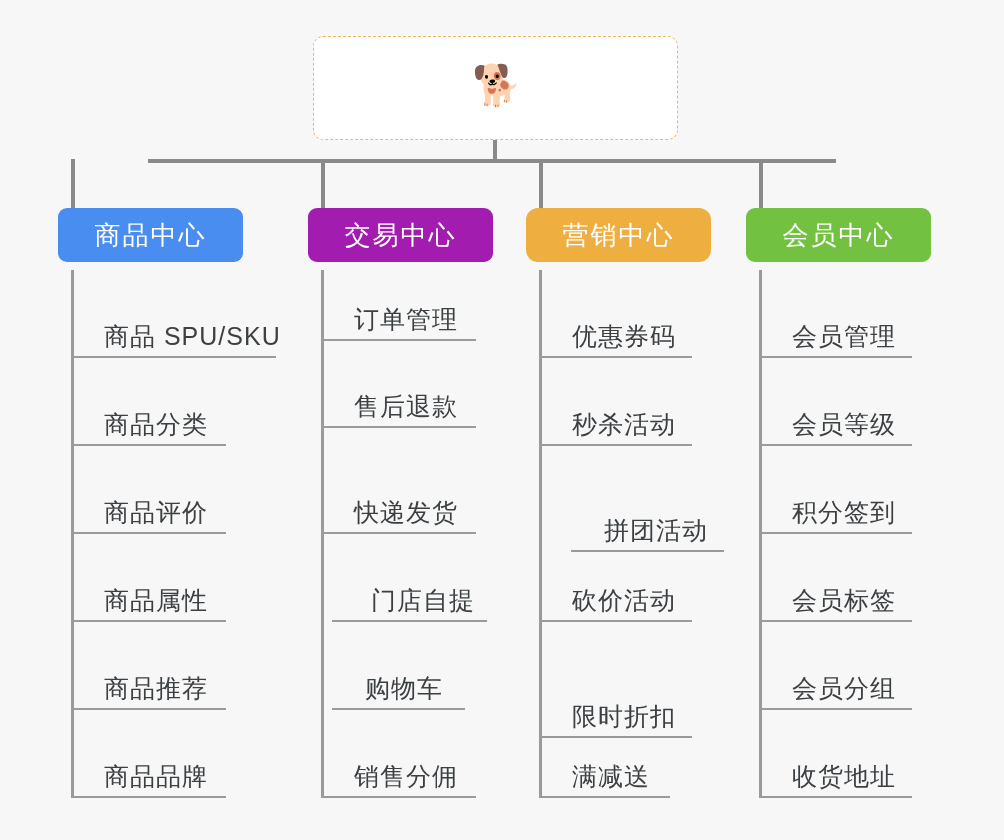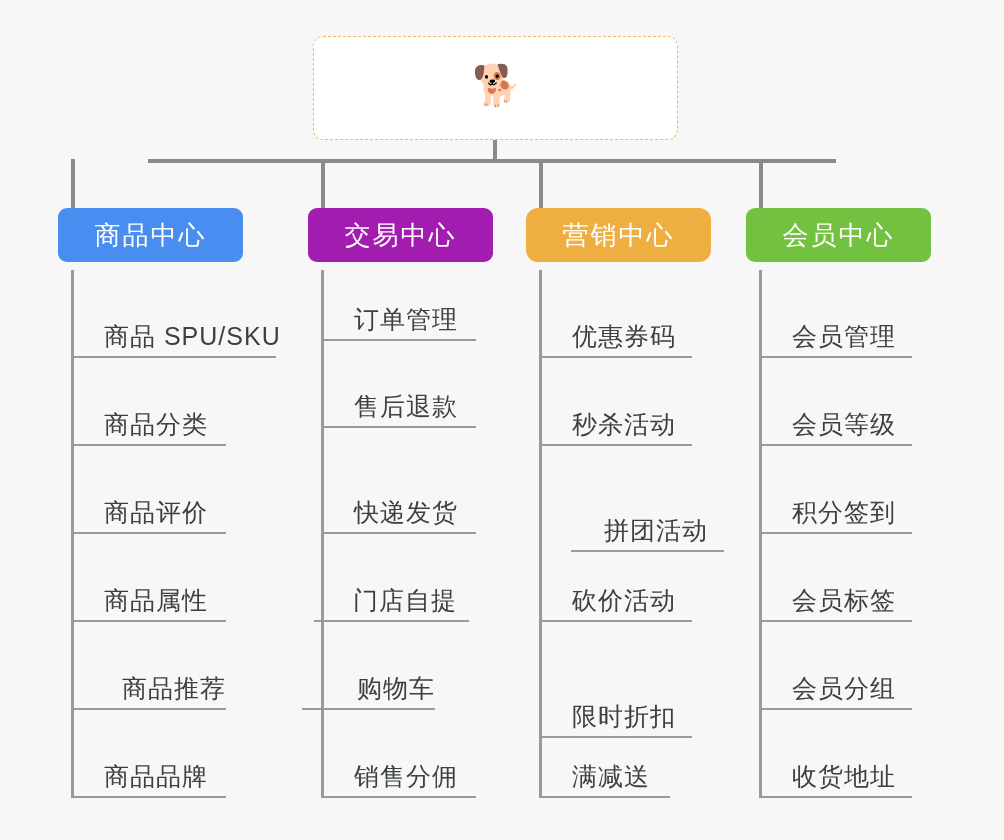--- a/index.html
+++ b/index.html
@@ -140,44 +140,44 @@
       </div>
       <div class="leaf" style="left: 71px; top: 358px; width: 155px;">
         <span class="leaf-label">商品分类</span>
       </div>
       <div class="leaf" style="left: 71px; top: 446px; width: 155px;">
         <span class="leaf-label">商品评价</span>
       </div>
       <div class="leaf" style="left: 71px; top: 534px; width: 155px;">
         <span class="leaf-label">商品属性</span>
       </div>
-      <div class="leaf" style="left: 71px; top: 622px; width: 155px; justify-content: flex-end;">
+      <div class="leaf" style="left: 71px; top: 622px; width: 155px;">
         <span class="leaf-label">商品推荐</span>
       </div>
       <div class="leaf" style="left: 71px; top: 710px; width: 155px;">
         <span class="leaf-label">商品品牌</span>
       </div>
       <div class="conn conn-drop" style="left: 321px; background: rgb(138, 138, 138);"></div>
       <div class="cat-box" style="left: 308px; width: 185px; background: #a21caf;">
         <span>交易中心</span>
       </div>
       <div class="trunk" style="left: 321px; top: 270px; height: 528px;"></div>
       <div class="leaf" style="left: 321px; top: 253px; width: 155px;">
         <span class="leaf-label">订单管理</span>
       </div>
       <div class="leaf" style="left: 321px; top: 340px; width: 155px;">
         <span class="leaf-label">售后退款</span>
       </div>
       <div class="leaf" style="left: 321px; top: 446px; width: 155px;">
         <span class="leaf-label">快递发货</span>
       </div>
-      <div class="leaf" style="left: 314px; top: 534px; width: 155px; padding-left: 39px;">
+      <div class="leaf" style="left: 332px; top: 534px; width: 155px; padding-left: 39px;">
         <span class="leaf-label">门店自提</span>
       </div>
-      <div class="leaf" style="left: 302px; top: 622px; width: 133px; justify-content: flex-end;">
+      <div class="leaf" style="left: 332px; top: 622px; width: 133px;">
         <span class="leaf-label">购物车</span>
       </div>
       <div class="leaf" style="left: 321px; top: 710px; width: 155px;">
         <span class="leaf-label">销售分佣</span>
       </div>
       <div class="conn conn-drop" style="left: 539px; background: rgb(138, 138, 138);"></div>
       <div class="cat-box" style="left: 526px; width: 185px; background: rgb(238, 175, 64); border-radius: 12px;">
         <span>营销中心</span>
       </div>
       <div class="trunk" style="left: 539px; top: 270px; height: 528px;"></div>

